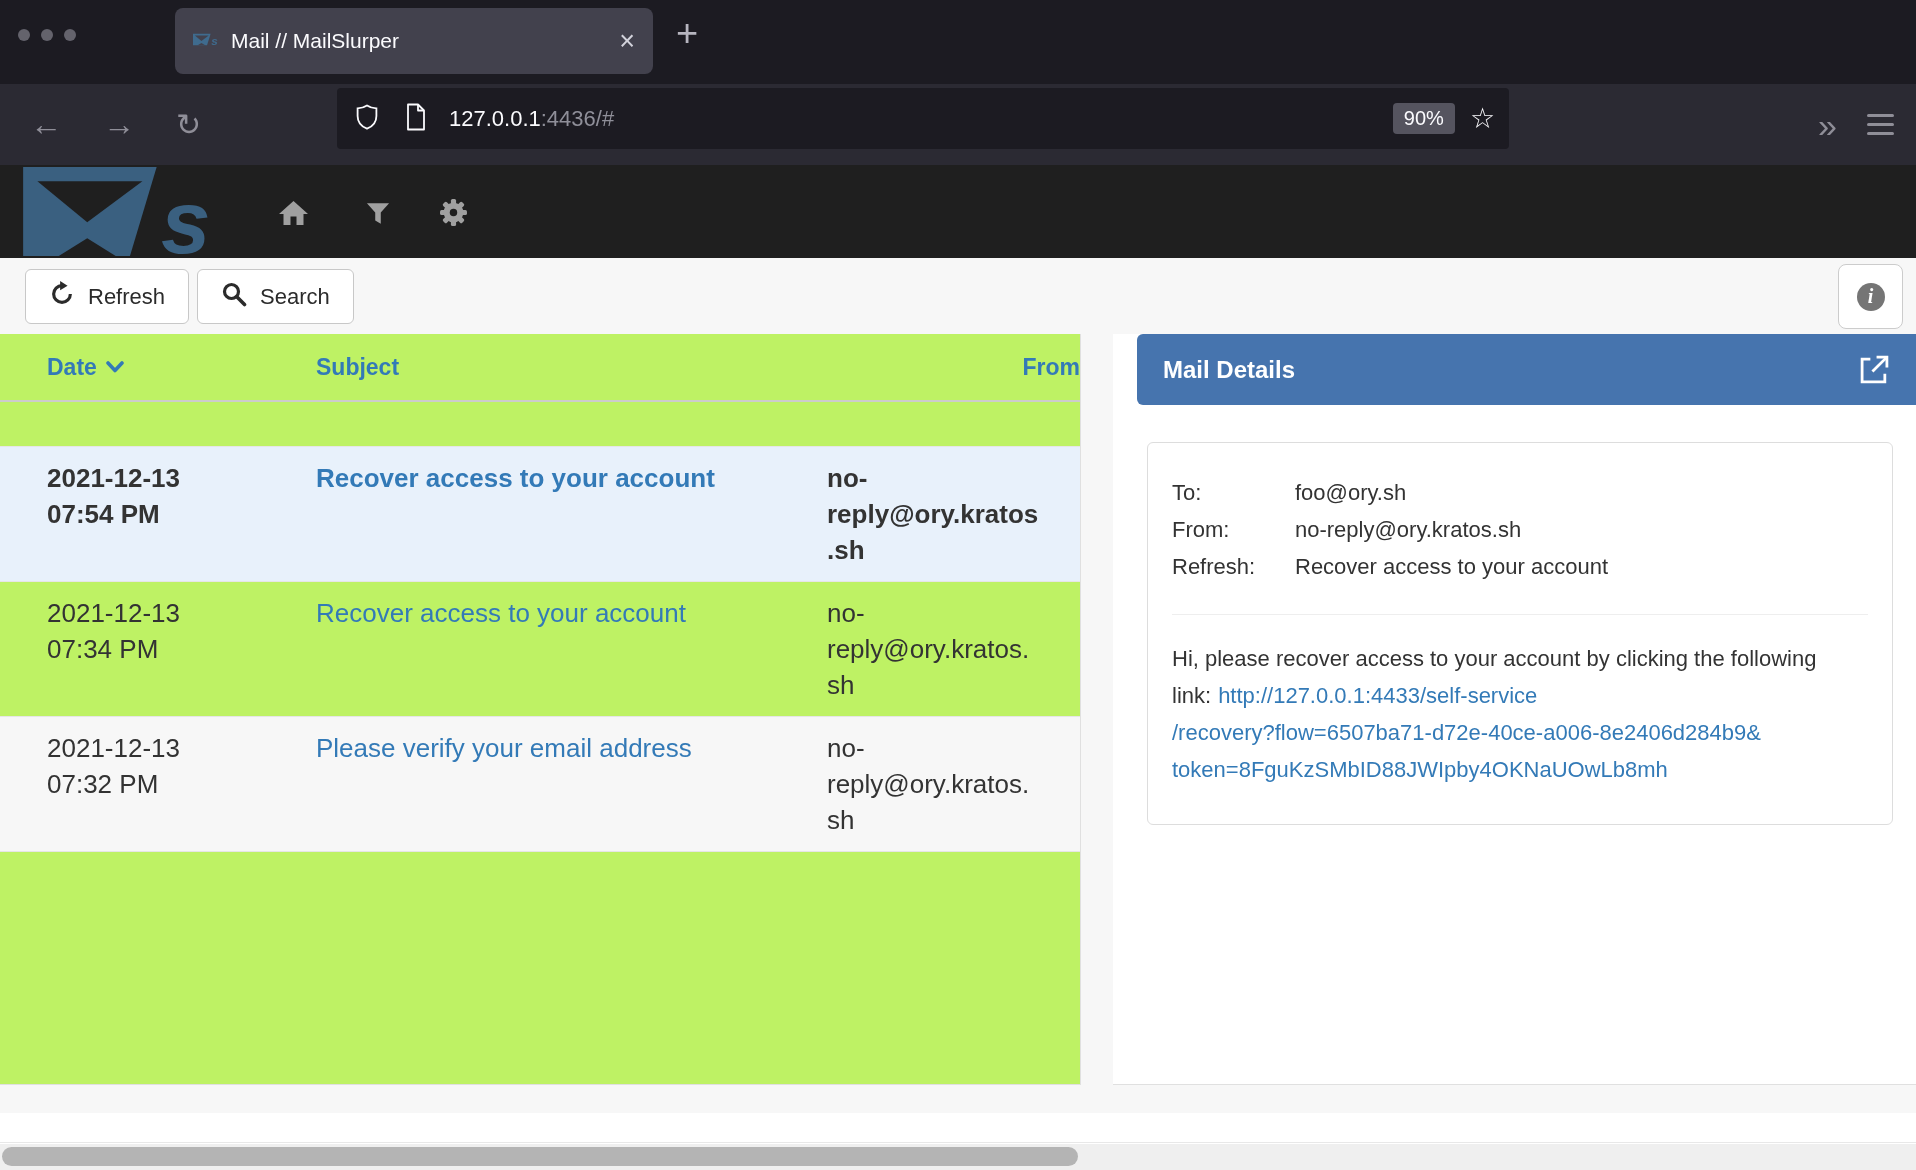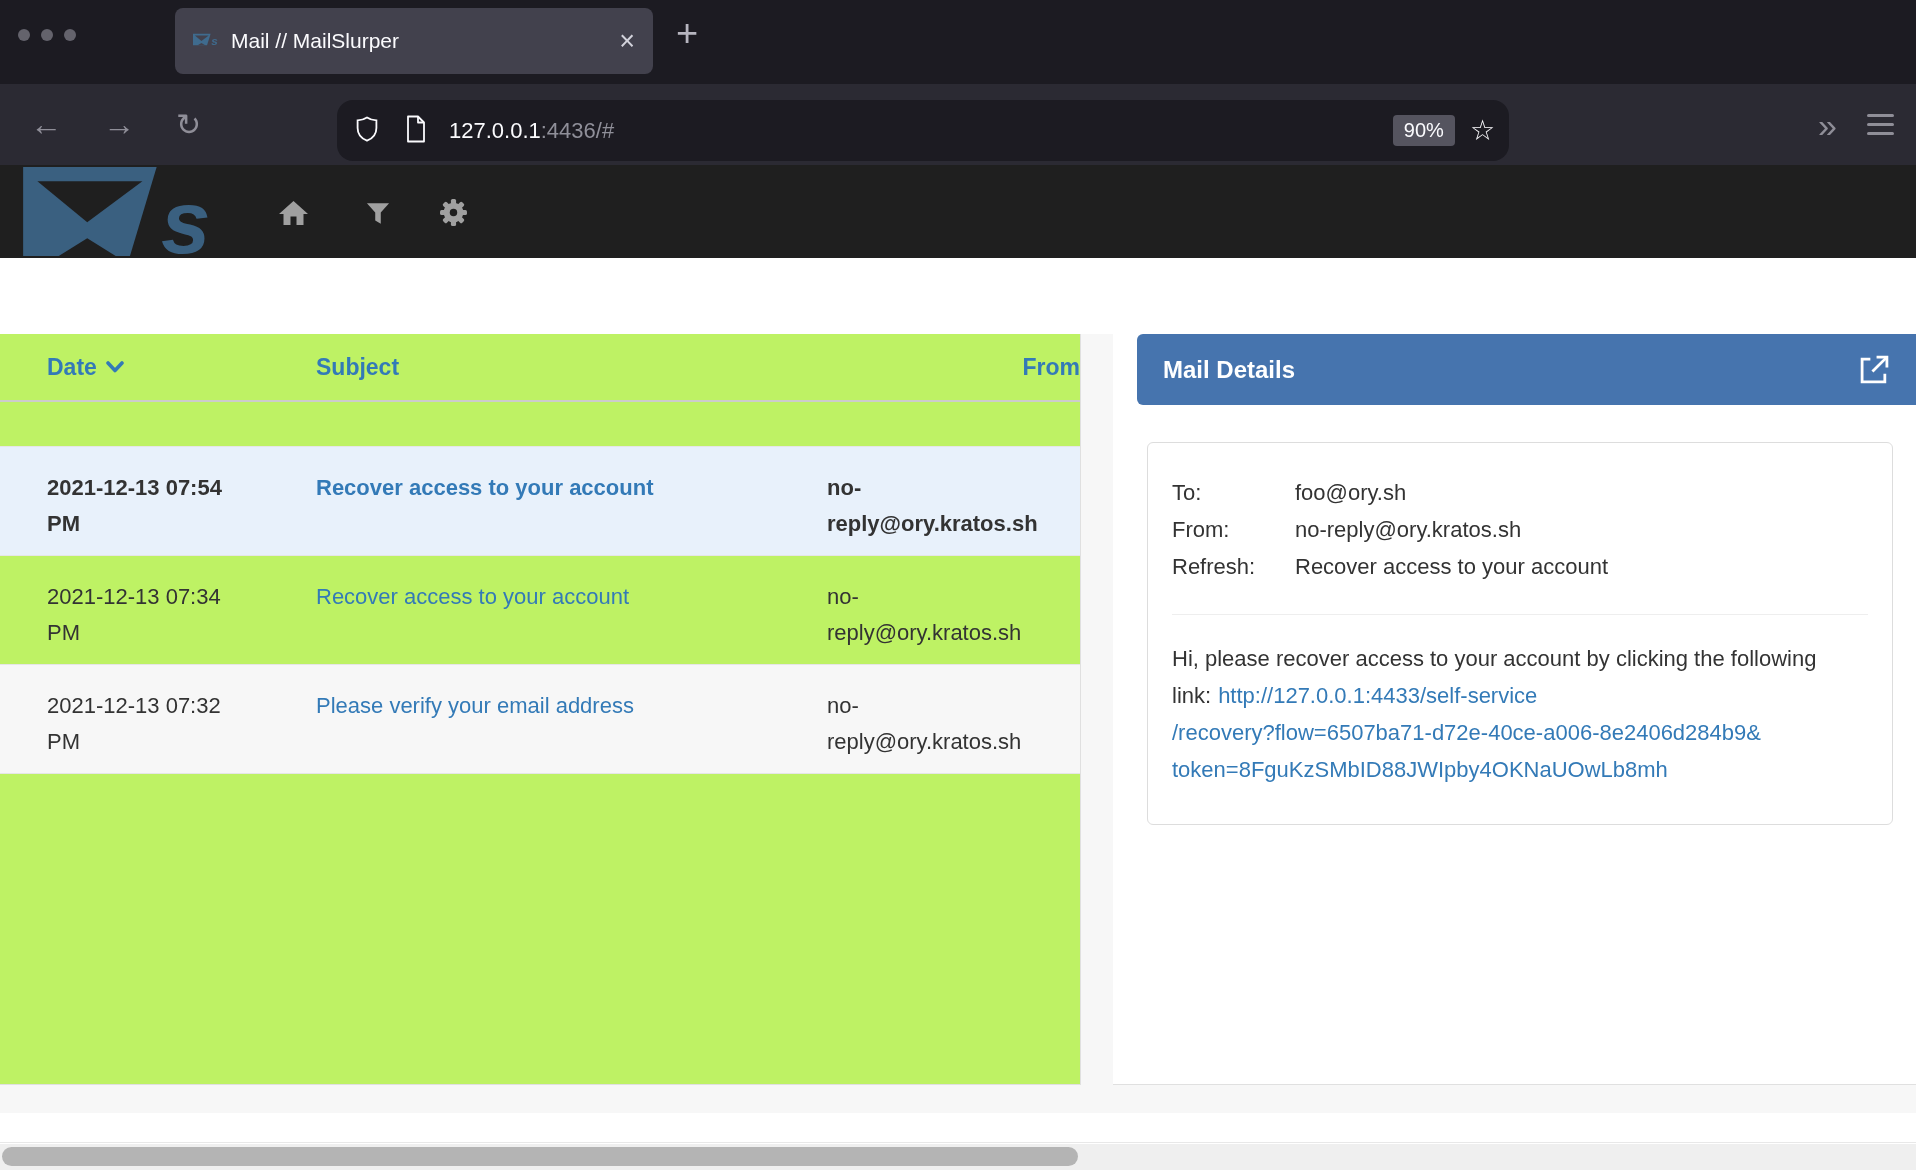--- a/index.html
+++ b/index.html
@@ -19,22 +19,22 @@
   .tab-title { color:#fbfbfe; font-size:21px; margin-left:11px; white-space:nowrap; }
   .tab-close { margin-left:auto; color:#d3d3dc; font-size:27px; line-height:1; cursor:default; }
   .newtab { position:absolute; left:676px; top:14px; color:#b6b5bf; font-size:38px; line-height:1; font-weight:300; }
   
   .navbar { position:absolute; top:84px; left:0; width:100%; height:81px; background:#2b2a33; }
   .nav-glyph { position:absolute; color:#8f8e98; font-size:32px; top:22px; }
   .back-btn { left:30px; }
   .fwd-btn { left:103px; }
   .reload-btn { left:176px; font-size:30px; top:23px; }
   .urlbar {
-    position:absolute; left:337px; top:16px; width:1172px; height:61px;
-    background:#1c1b22; border-radius:16px; display:flex; align-items:center; padding:0 14px 0 18px;
+    position:absolute; left:337px; top:4px; width:1172px; height:61px;
+    background:#1c1b22; border-radius:4px; display:flex; align-items:center; padding:0 14px 0 18px;
   }
   .urlbar svg { flex:none; }
   .url-text { margin-left:22px; font-size:22px; color:#fbfbfe; white-space:nowrap; }
   .url-dim { color:#8f8f99; }
   .u-spacer { flex:1; }
   .zoom-badge { background:#55545f; color:#fbfbfe; font-size:20px; padding:4px 11px; border-radius:4px; }
   .star-glyph { color:#fbfbfe; font-size:28px; margin-left:15px; line-height:1; }
   .doc-icon { margin-left:26px; }
   .nav-right { position:absolute; right:22px; top:0; height:81px; display:flex; align-items:center; gap:32px; }
   .chev2 { color:#8f8e98; font-size:34px; line-height:1; letter-spacing:-2px; }
@@ -75,21 +75,21 @@
     display:grid; grid-template-columns:269px 511px 1fr; align-items:center;
     height:68px; padding-left:47px; border-bottom:2px solid #ccc;
     color:#337ab7; font-weight:bold; font-size:23px;
   }
   .th-date { display:flex; align-items:center; gap:9px; cursor:pointer; }
   .th-subject { cursor:pointer; }
   .th-from { text-align:right; cursor:pointer; }
   .rows { margin-top:44px; }
   .mail-row {
     display:grid; grid-template-columns:269px 511px 1fr;
-    padding:23px 0 13px 47px; font-size:22px; line-height:36px;
+    padding:13px 0 13px 47px; font-size:26px; line-height:36px;
     border-bottom:1px solid #e6e6e6; cursor:pointer; color:#333;
   }
   .mail-row.selected { background:#e8f1fb; font-weight:bold; border-top:1px solid #e6e6e6; }
   .mail-row.striped { background:#f7f7f7; }
   .cell-date { max-width:195px; }
   .cell-subject a { color:#337ab7; text-decoration:none; }
   .cell-from { max-width:212px; overflow-wrap:break-word; }
   .gutter { width:32px; }
   .details-panel { flex:1; height:751px; background:#fff; border-bottom:1px solid #e0e0e0; overflow:hidden; }
   .details-header {
@@ -195,20 +195,45 @@
           <rect x="11.5" y="1" width="5" height="26" rx="1.5" transform="rotate(45 14 14)"></rect>
           <rect x="11.5" y="1" width="5" height="26" rx="1.5" transform="rotate(90 14 14)"></rect>
           <rect x="11.5" y="1" width="5" height="26" rx="1.5" transform="rotate(135 14 14)"></rect>
           <circle cx="14" cy="14" r="9.5"></circle>
         </g>
         <circle cx="14" cy="14" r="3.6" fill="#1f1f1f"></circle>
       </svg>
     </span>
   </div>
 
+  <div class="app-toolbar">
+    <div class="btn-row">
+      <button class="tool-btn">
+        <span>
+          <svg width="26" height="26" viewBox="0 0 28 28">
+            <path d="M23 14 A 9 9 0 1 1 14 5" fill="none" stroke="#2b2b2b" stroke-width="3.4"></path>
+            <polygon points="12,0 12,10 20,5" fill="#2b2b2b"></polygon>
+          </svg>
+        </span>
+        <span>Refresh</span>
+      </button>
+      <button class="tool-btn">
+        <span>
+          <svg width="26" height="26" viewBox="0 0 26 26">
+            <circle cx="10.5" cy="10.5" r="7" fill="none" stroke="#2b2b2b" stroke-width="3.2"></circle>
+            <line x1="15.8" y1="15.8" x2="23.5" y2="23.5" stroke="#2b2b2b" stroke-width="3.6" stroke-linecap="round"></line>
+          </svg>
+        </span>
+        <span>Search</span>
+      </button>
+    </div>
+    <button class="info-btn">
+      <span class="info-circle">i</span>
+    </button>
+  </div>
 
   <div class="content">
 
     <div class="list-panel">
       <div class="table-head">
         <span class="th-date">
           <span>Date</span>
           <svg width="18" height="12" viewBox="0 0 18 12">
             <polyline points="2,2 9,9.5 16,2" fill="none" stroke="#337ab7" stroke-width="3.6" stroke-linecap="round" stroke-linejoin="round"></polyline>
           </svg>

